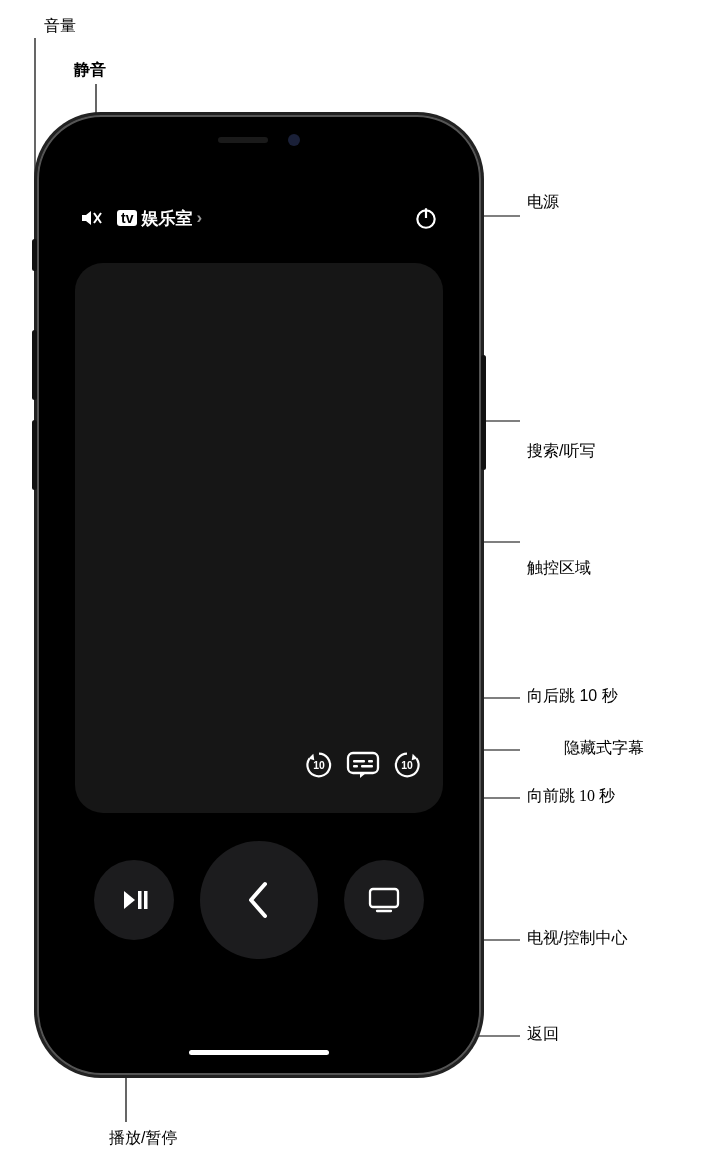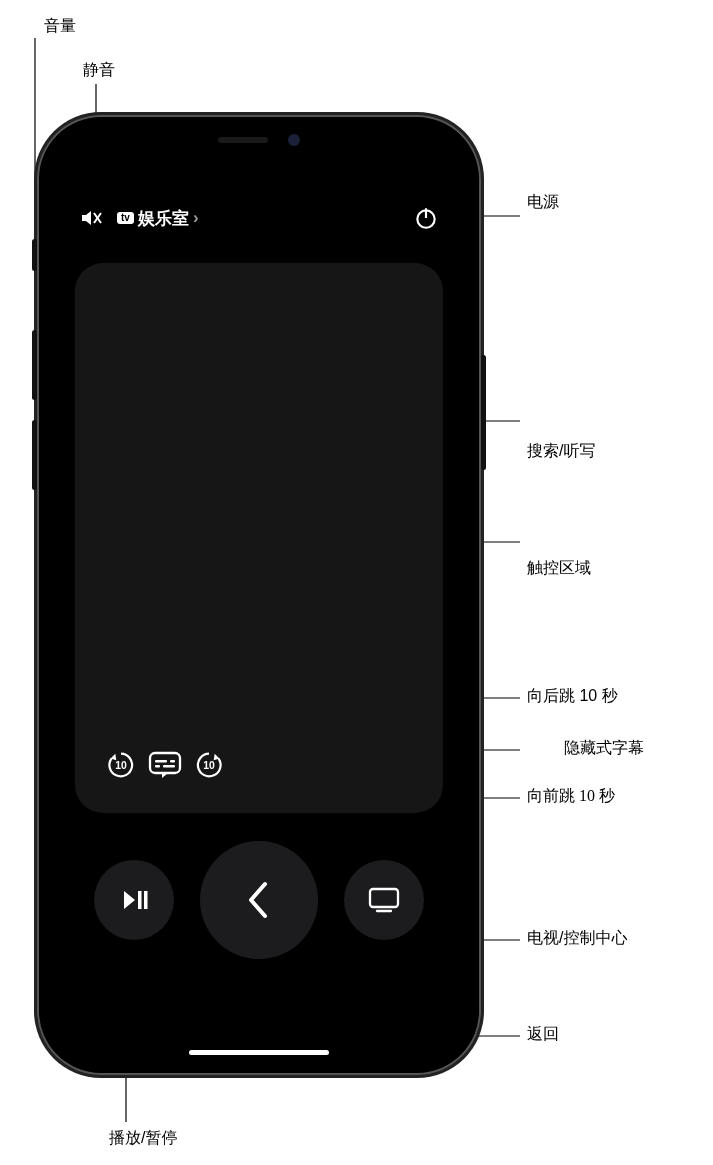--- a/index.html
+++ b/index.html
@@ -100,42 +100,42 @@
     display: flex;
     align-items: center;
     gap: 4px;
     font-weight: 600;
   }
   .topbar .spacer { flex: 1; }
   .topbar .pwr { flex: 0 0 auto; }
   .tvbadge {
     background: #fff;
     color: #000;
-    font-size: 10px;
+    font-size: 14px;
     font-weight: 700;
     border-radius: 3px;
     padding: 1px 4px;
     line-height: 1;
   }
 
   
   .touchpad {
     margin: 20px 24px 0;
     flex: 0 0 550px;
     background: #161616;
     border-radius: 28px;
     position: relative;
   }
   .padrow {
     position: absolute;
     bottom: 26px;
     left: 0; right: 0;
     display: flex;
-    justify-content: flex-start;
-    padding: 0 24px;
+    justify-content: flex-end;
+    padding: 0 14px;
   }
   .padbtn {
     width: 44px; height: 44px;
     display: flex; align-items: center; justify-content: center;
     color: #fff;
   }
 
   
   .bottomrow {
     margin-top: 28px;
@@ -161,21 +161,21 @@
     background: #fff;
     border-radius: 3px;
   }
 
   svg { display: block; }
 </style>
 </head>
 <body>
 
 <div class="callout" style="left:44px; top:16px;">音量</div>
-<div class="callout" style="left:83px; top:60px;">静音</div>
+<div class="callout" style="left:74px; top:60px;font-weight:bold;">静音</div>
 <div class="callout" style="left:527px; top:192px;">电源</div>
 <div class="callout" style="left:527px; top:409px;margin-top:32px;">搜索/听写</div>
 <div class="callout" style="left:527px; top:558px;">触控区域</div>
 <div class="callout" style="left:527px; top:686px;">向后跳 10 秒</div>
 <div class="callout" style="left:527px; top:738px;margin-left:37px;">隐藏式字幕</div>
 <div class="callout" style="left:527px; top:786px;font-family:Liberation Serif, serif;">向前跳 10 秒</div>
 <div class="callout" style="left:527px; top:928px;">电视/控制中心</div>
 <div class="callout" style="left:527px; top:1024px;">返回</div>
 <div class="callout" style="left:109px; top:1128px;">播放/暂停</div>
 

